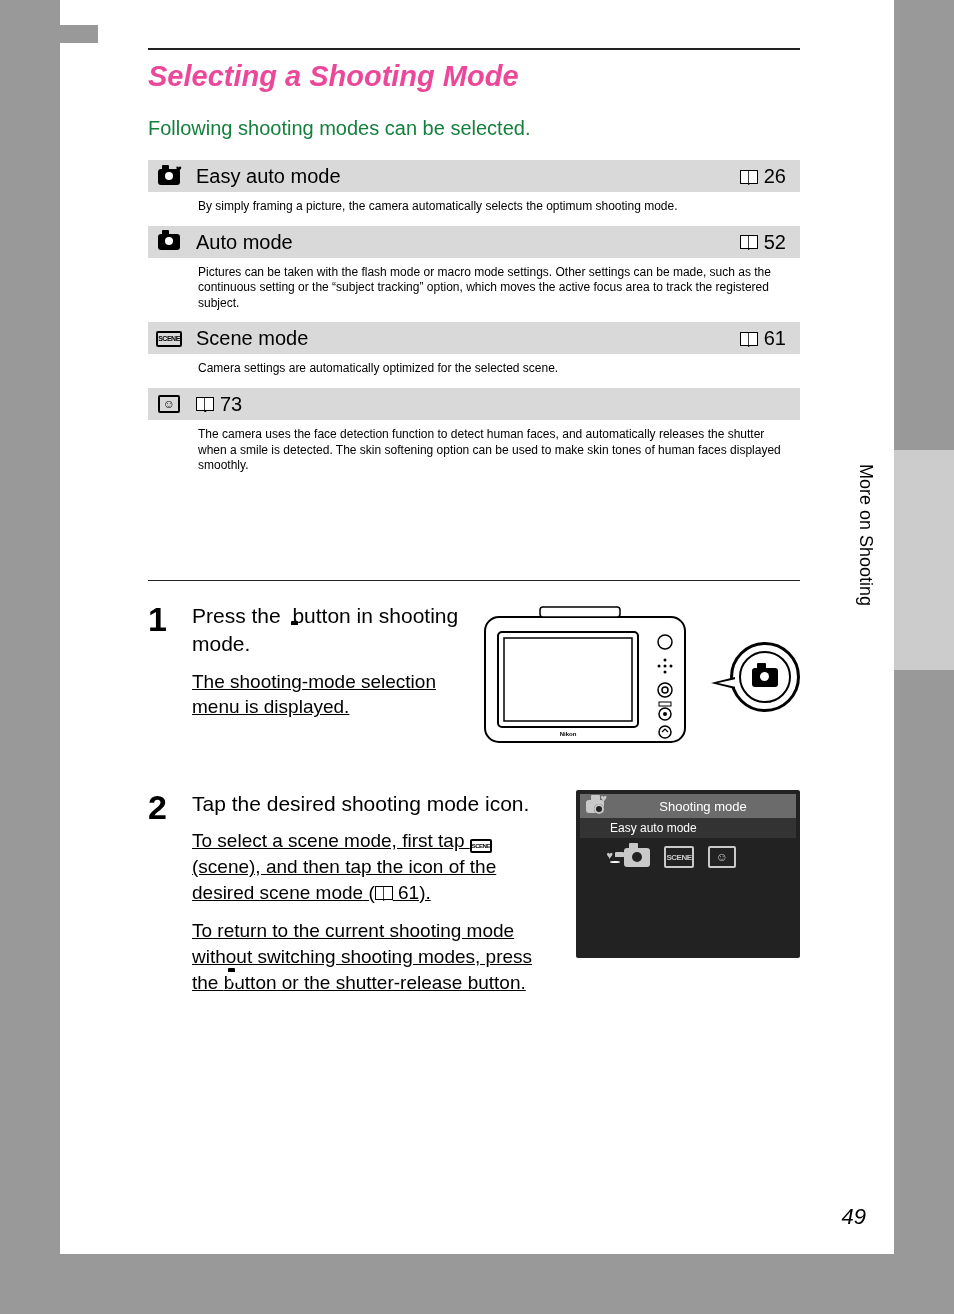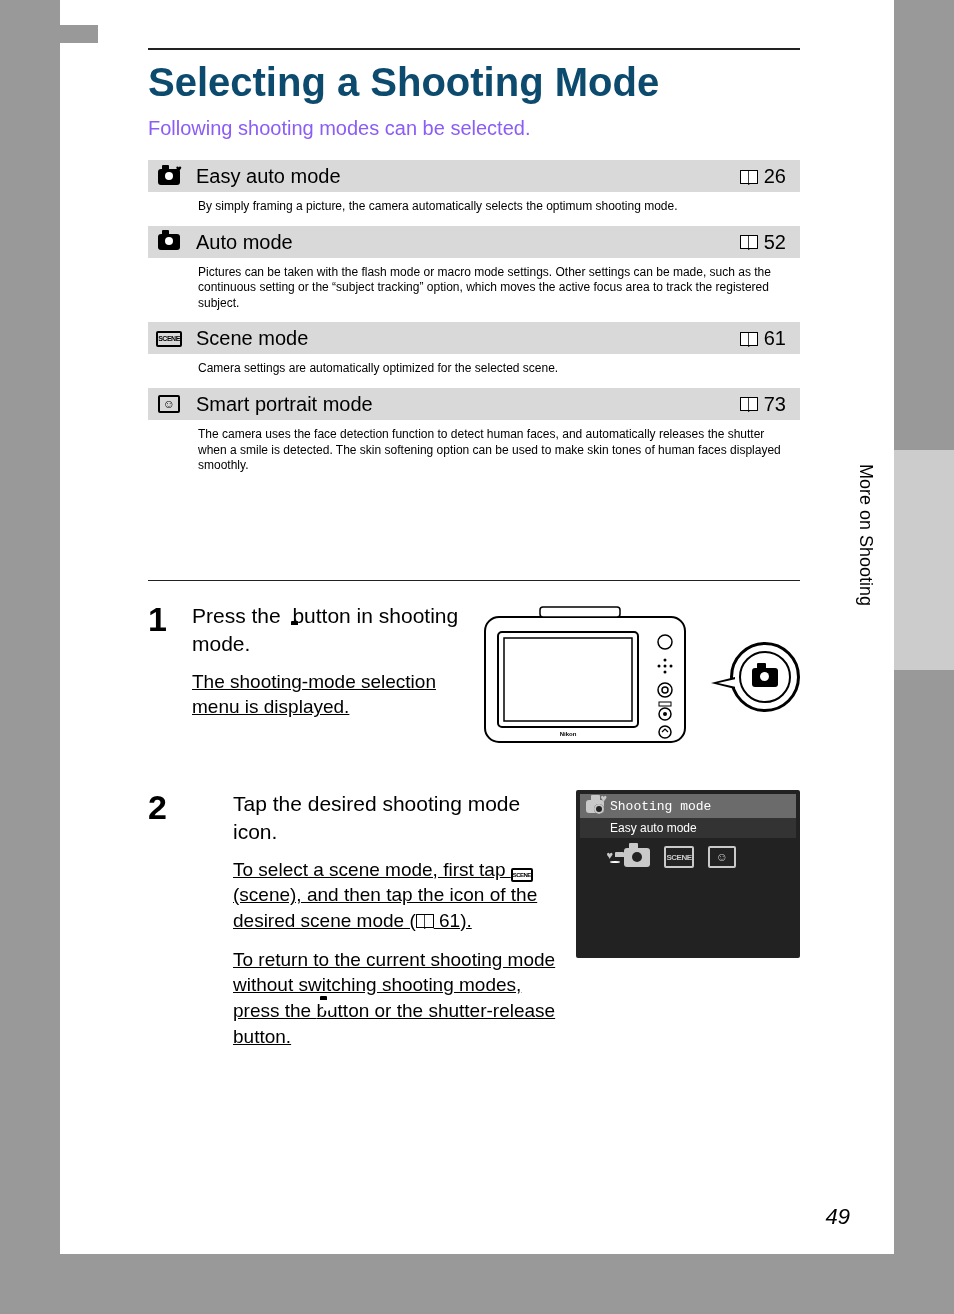--- a/index.html
+++ b/index.html
@@ -33,28 +33,29 @@
   .hr-top {
     position: absolute;
     left: 88px; right: 94px;
     top: 48px;
     border-top: 2px solid #222;
   }
   .page-title {
     position: absolute;
     left: 88px; top: 60px;
     font-weight: 800;
-    font-size: 40px;
-    color: #0c4a6e;
+    font-size: 29px;
+    color: #ec4899;
+    font-style: italic;
   }
   .intro {
     position: absolute;
     left: 88px; top: 117px;
     font-size: 20px;
-    color: #8b5cf6;
+    color: #15803d;
   }
   .modes {
     position: absolute;
     left: 88px; right: 94px;
     top: 160px;
   }
   .mode-head {
     background: #d9d9d9;
     padding: 5px 14px 4px 8px;
     display: flex;
@@ -251,21 +252,21 @@
     border-right:18px solid #fff;
   }
   .callout-inner{
     width:52px;height:52px;border:2px solid #000;border-radius:50%;
     display:flex;align-items:center;justify-content:center;
   }
   .callout .cam-icon{width:26px;height:19px;}
   .callout .cam-icon::before{top:-5px;left:5px;width:9px;height:5px;}
   .callout .cam-icon::after{top:4px;left:8px;width:9px;height:9px;}
 
-  .step2-row { display: flex; gap: 20px; margin-left: 41px; }
+  .step2-row { display: flex; gap: 20px; }
   .step2-left { flex: 1; max-width: 480px; }
 
   .lcd-screen {
     width: 224px; height: 168px;
     background: #222;
     border-radius: 2px;
     position: relative;
     padding: 4px;
   }
   .lcd-top {
@@ -276,22 +277,21 @@
     font-size: 13px;
     color: #fff;
   }
   .lcd-top .corner {
     width: 30px;
     display: flex;
     justify-content: center;
   }
   .lcd-top .title {
     flex: 1;
-    text-align: left;
-    font-family: Liberation Mono, monospace;
+    text-align: center;
   }
   .lcd-sub {
     height: 20px;
     background: #333;
     color: #fff;
     font-size: 12px;
     display: flex;
     align-items: center;
     padding-left: 30px;
   }
@@ -318,21 +318,21 @@
     border-radius: 0;
   }
   .side-label {
     position: absolute;
     right: 78px; top: 464px;
     writing-mode: vertical-rl;
     font-size: 18px;
   }
   .page-num {
     position: absolute;
-    right: 104px; bottom: 84px;
+    right: 88px; bottom: 84px;
     font-size: 22px;
     font-style: italic;
   }
   .scene-inline{
     display:inline-flex;
     width:22px;height:14px;border:2px solid #000;border-radius:2px;
     font-size:6px;font-weight:700;align-items:center;justify-content:center;
     vertical-align:-1px;letter-spacing:-0.5px;
   }
   .book-inline{display:inline-block;vertical-align:-1px;}
@@ -390,21 +390,20 @@
           </span>
         <span>61</span>
       </span>
     </div>
     <div class="mode-desc">Camera settings are automatically optimized for the selected scene.</div>
 
     <div class="mode-head">
       <span class="icon-cell">
           <span class="smile-icon">☺</span>
         </span>
-      <span class="label">Smart portrait mode</span>
       <span class="ref">
         <span class="book-icon">
             <span></span>
           </span>
         <span>73</span>
       </span>
     </div>
     <div class="mode-desc">The camera uses the face detection function to detect human faces, and automatically releases the shutter when a smile is detected. The skin softening option can be used to make skin tones of human faces displayed smoothly.</div>
   </div>
 

